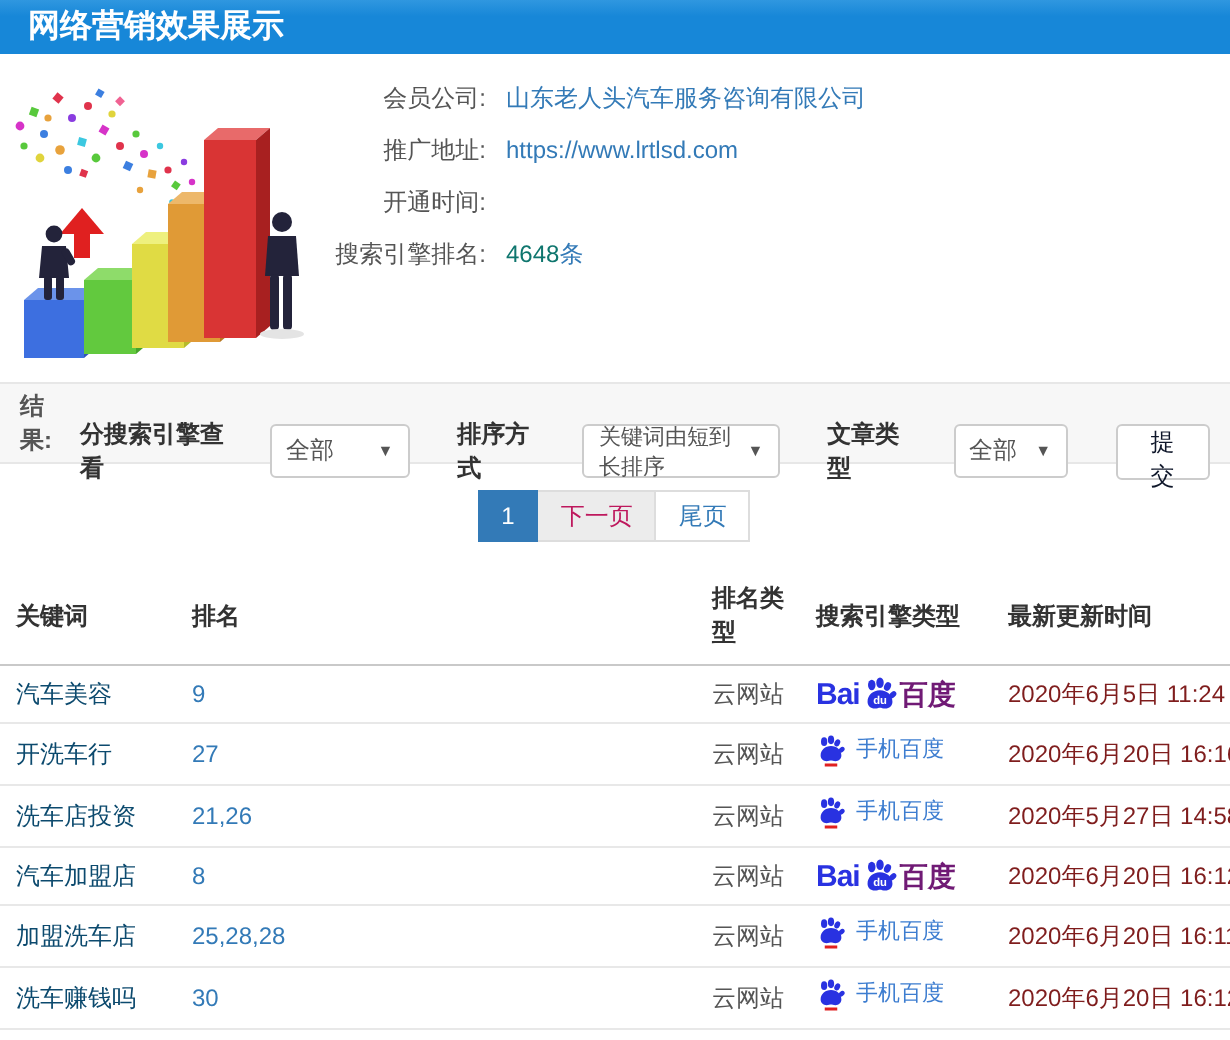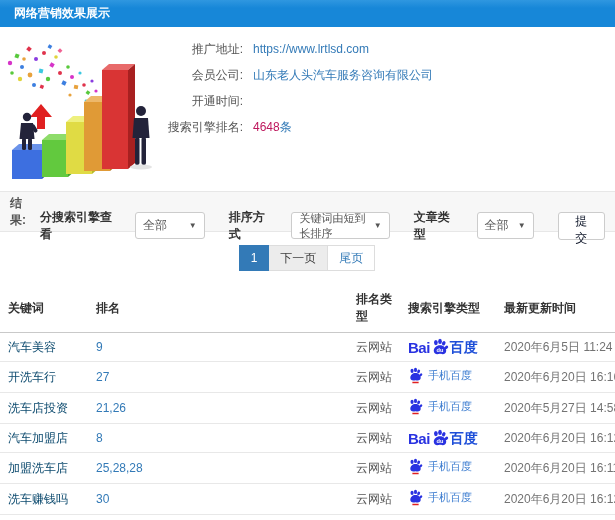--- a/index.html
+++ b/index.html
@@ -1,31 +1,31 @@
 <!DOCTYPE html>
 <html><head>
 <meta charset="utf-8">
 <style>
   * { margin: 0; padding: 0; box-sizing: border-box; }
   html, body { width: 615px; height: 520px; overflow: hidden; background: #fff;
     font-family: "Liberation Sans", sans-serif; font-size: 12px; color: #333; }
 
   
   .topbar { height: 27px; background: linear-gradient(180deg, #2f97e0 0%, #1787d8 30%);
-    color: #fff; font-weight: bold; font-size: 12px; line-height: 27px; padding-left: 14px; }
+    color: #fff; font-weight: bold; font-size: 16px; line-height: 27px; padding-left: 14px; }
 
   
   .info-section { display: flex; height: 164px; background: #fff; }
   .chart-illustration { width: 160px; height: 160px; flex: 0 0 160px; }
   .info-col { padding-top: 9px; }
   .info-row { display: flex; align-items: center; height: 26px; }
   .info-label { width: 83px; text-align: right; color: #555; }
   .info-value { margin-left: 10px; color: #444; }
   .info-link { color: #337ab7; cursor: pointer; text-decoration: none; }
-  .rank-num { color: #be185d; }
+  .rank-num { color: #0f766e; }
   .rank-unit { color: #337ab7; }
 
   
   .filter-bar { height: 41px; background: #f7f7f7; border-top: 1px solid #e7e7e7;
     border-bottom: 1px solid #e7e7e7; display: flex; align-items: center; padding: 0 10px; }
   .result-label { font-weight: bold; color: #555; }
   .filter-controls { margin-left: auto; display: flex; align-items: center; gap: 20px; margin-top: 28px; }
   .filter-label { font-weight: bold; color: #333; margin-left: 4px; }
   .select-box { display: inline-flex; align-items: center; justify-content: space-between;
     height: 27px; background: #fff; border: 1px solid #ccc; border-radius: 3px;
@@ -36,37 +36,37 @@
   .sel-type { width: 62px; }
   .submit-btn { height: 28px; background: #fff; border: 1px solid #ccc; border-radius: 3px;
     padding: 0 12px; color: #0f172a; font-size: 12px; cursor: pointer; margin-left: 4px; }
 
   
   .pagination-wrap { height: 52px; display: flex; justify-content: center; padding-top: 13px; }
   .page-btn { display: inline-flex; align-items: center; justify-content: center;
     height: 26px; padding: 0 11px; border: 1px solid #ddd; background: #fff;
     color: #337ab7; cursor: pointer; margin-left: -1px; font-size: 12px; }
   .page-btn.current { background: #337ab7; border-color: #337ab7; color: #fff; z-index: 2; }
-  .page-btn.next { background: #ececec; color: #404040; }
+  .page-btn.next { background: #ececec; color: #be185d; }
 
   
   table { width: 615px; border-collapse: collapse; table-layout: fixed; font-size: 12px; }
   th { text-align: left; font-weight: bold; color: #333; padding: 7px 8px;
     border-bottom: 1px solid #c9c9c9; }
   td { padding: 5px 8px; height: 26px; border-bottom: 1px solid #e8e8e8;
     vertical-align: middle; overflow: hidden; white-space: nowrap; }
   td.keyword { color: #0c4a6e; }
   td.rank a { color: #337ab7; text-decoration: none; cursor: pointer; }
   td.rank-type { color: #555; }
-  td.time { color: #737373; text-align: center; }
+  td.time { color: #7f1d1d; text-align: center; }
 
   
   .baidu-logo { display: inline-flex; align-items: center; line-height: 1; }
   .baidu-bai { color: #2932e1; font-weight: bold; font-size: 15px; letter-spacing: -0.5px; }
-  .baidu-cn { color: #1d4ed8; font-weight: bold; font-size: 14px; margin-left: 1px; }
+  .baidu-cn { color: #701a75; font-weight: bold; font-size: 14px; margin-left: 1px; }
   .baidu-paw { width: 18px; height: 18px; margin: 0 0 0 1px; }
   .mobile-baidu { display: inline-flex; align-items: center; line-height: 1; font-family: Liberation Serif, serif; }
   .mobile-paw { width: 15px; height: 17px; }
   .mobile-label { color: #3d7dd0; font-size: 11px; margin-left: 5px; }
 </style>
 </head>
 <body>
 
 <div class="topbar">
   <span>网络营销效果展示</span>
@@ -150,26 +150,26 @@
       <circle cx="141" cy="84" r="5"></circle>
       <path d="M134 91 h14 l1.5 20 h-17 z"></path>
       <rect x="135" y="110" width="4.5" height="28" rx="2"></rect>
       <rect x="141.5" y="110" width="4.5" height="28" rx="2"></rect>
       <ellipse cx="141" cy="140" rx="11" ry="2.5" fill="#e4e4e4"></ellipse>
     </g>
   </svg>
 
   <div class="info-col">
     <div class="info-row">
+      <span class="info-label">会员公司:</span>
+      <a class="info-value info-link">山东老人头汽车服务咨询有限公司</a>
+    </div>
+    <div class="info-row">
       <span class="info-label">推广地址:</span>
       <a class="info-value info-link">https://www.lrtlsd.com</a>
-    </div>
-    <div class="info-row">
-      <span class="info-label">会员公司:</span>
-      <a class="info-value info-link">山东老人头汽车服务咨询有限公司</a>
     </div>
     <div class="info-row">
       <span class="info-label">开通时间:</span>
     </div>
     <div class="info-row">
       <span class="info-label">搜索引擎排名:</span>
       <span class="info-value"><span class="rank-num">4648</span><span class="rank-unit">条</span></span>
     </div>
   </div>
 </div>

